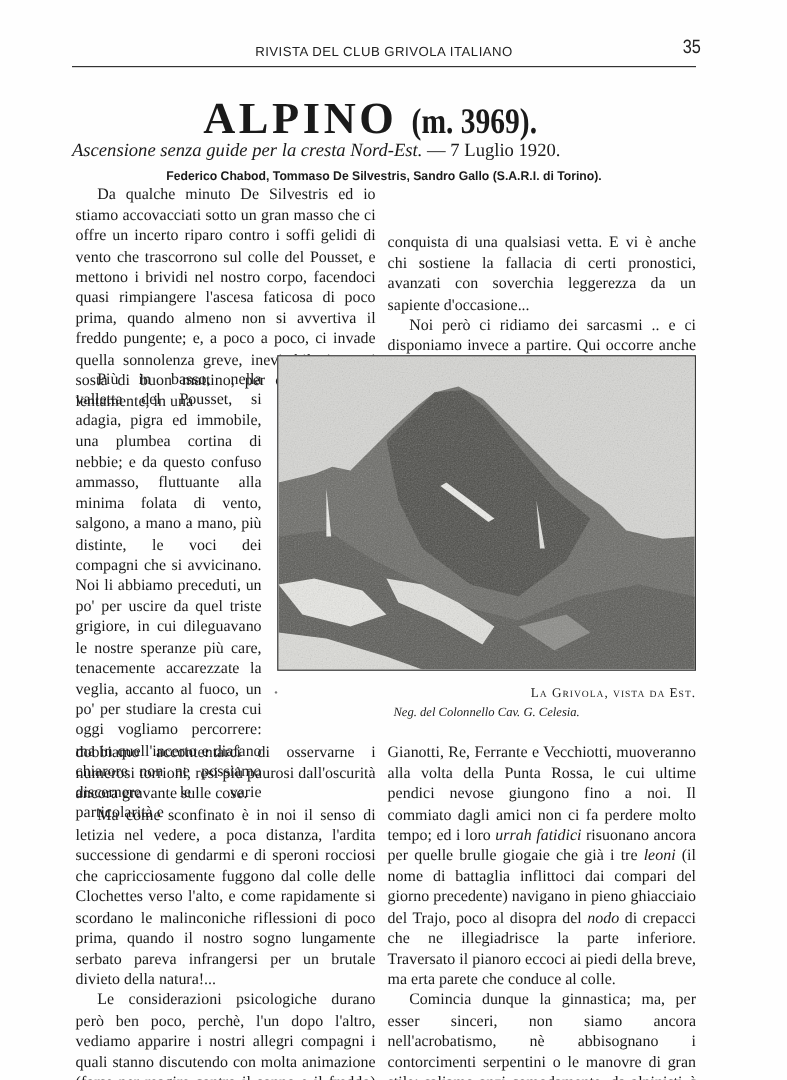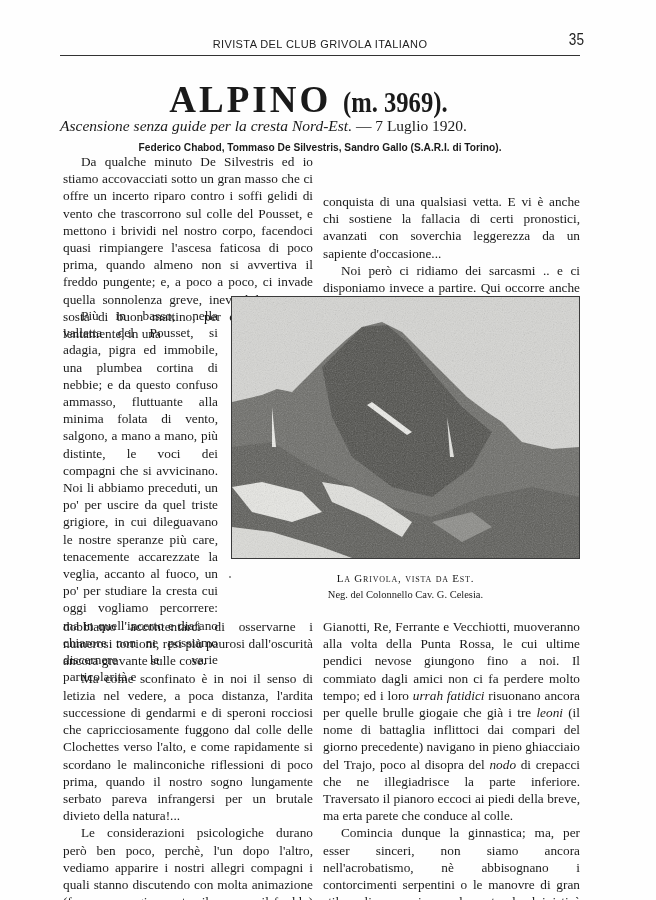--- a/index.html
+++ b/index.html
@@ -43,26 +43,26 @@
   .col1c { left:63px; top:615px; width:250px; }
   .col2a { left:323px; top:150px; width:257px; }
   .col2c { left:323px; top:615px; width:257px; }
   .photo {
     left:231px; top:296px; width:349px; height:263px;
     border:1.3px solid #3a3a3a; box-sizing:border-box; overflow:hidden;
     background:#d2d2d0;
   }
   .photo svg { display:block; }
   .caption1 {
-    left:231px; top:571px; width:349px; text-align:center;
+    left:231px; top:571px; width:349px; text-align:right;
     font-size:11px; letter-spacing:0.8px; line-height:14px; font-variant:small-caps;
   }
   .caption2 {
     left:231px; top:588px; width:349px; text-align:center;
-    font-size:10.5px; line-height:14px;
+    font-size:10.5px; font-style:italic; line-height:14px;
   }
   .speck { width:2px; height:2px; background:#777; border-radius:1px; }
 </style>
 </head>
 <body>
 
 <div class="abs running-head">RIVISTA DEL CLUB GRIVOLA ITALIANO</div>
 <div class="abs page-num">35</div>
 <div class="abs rule"></div>
 

